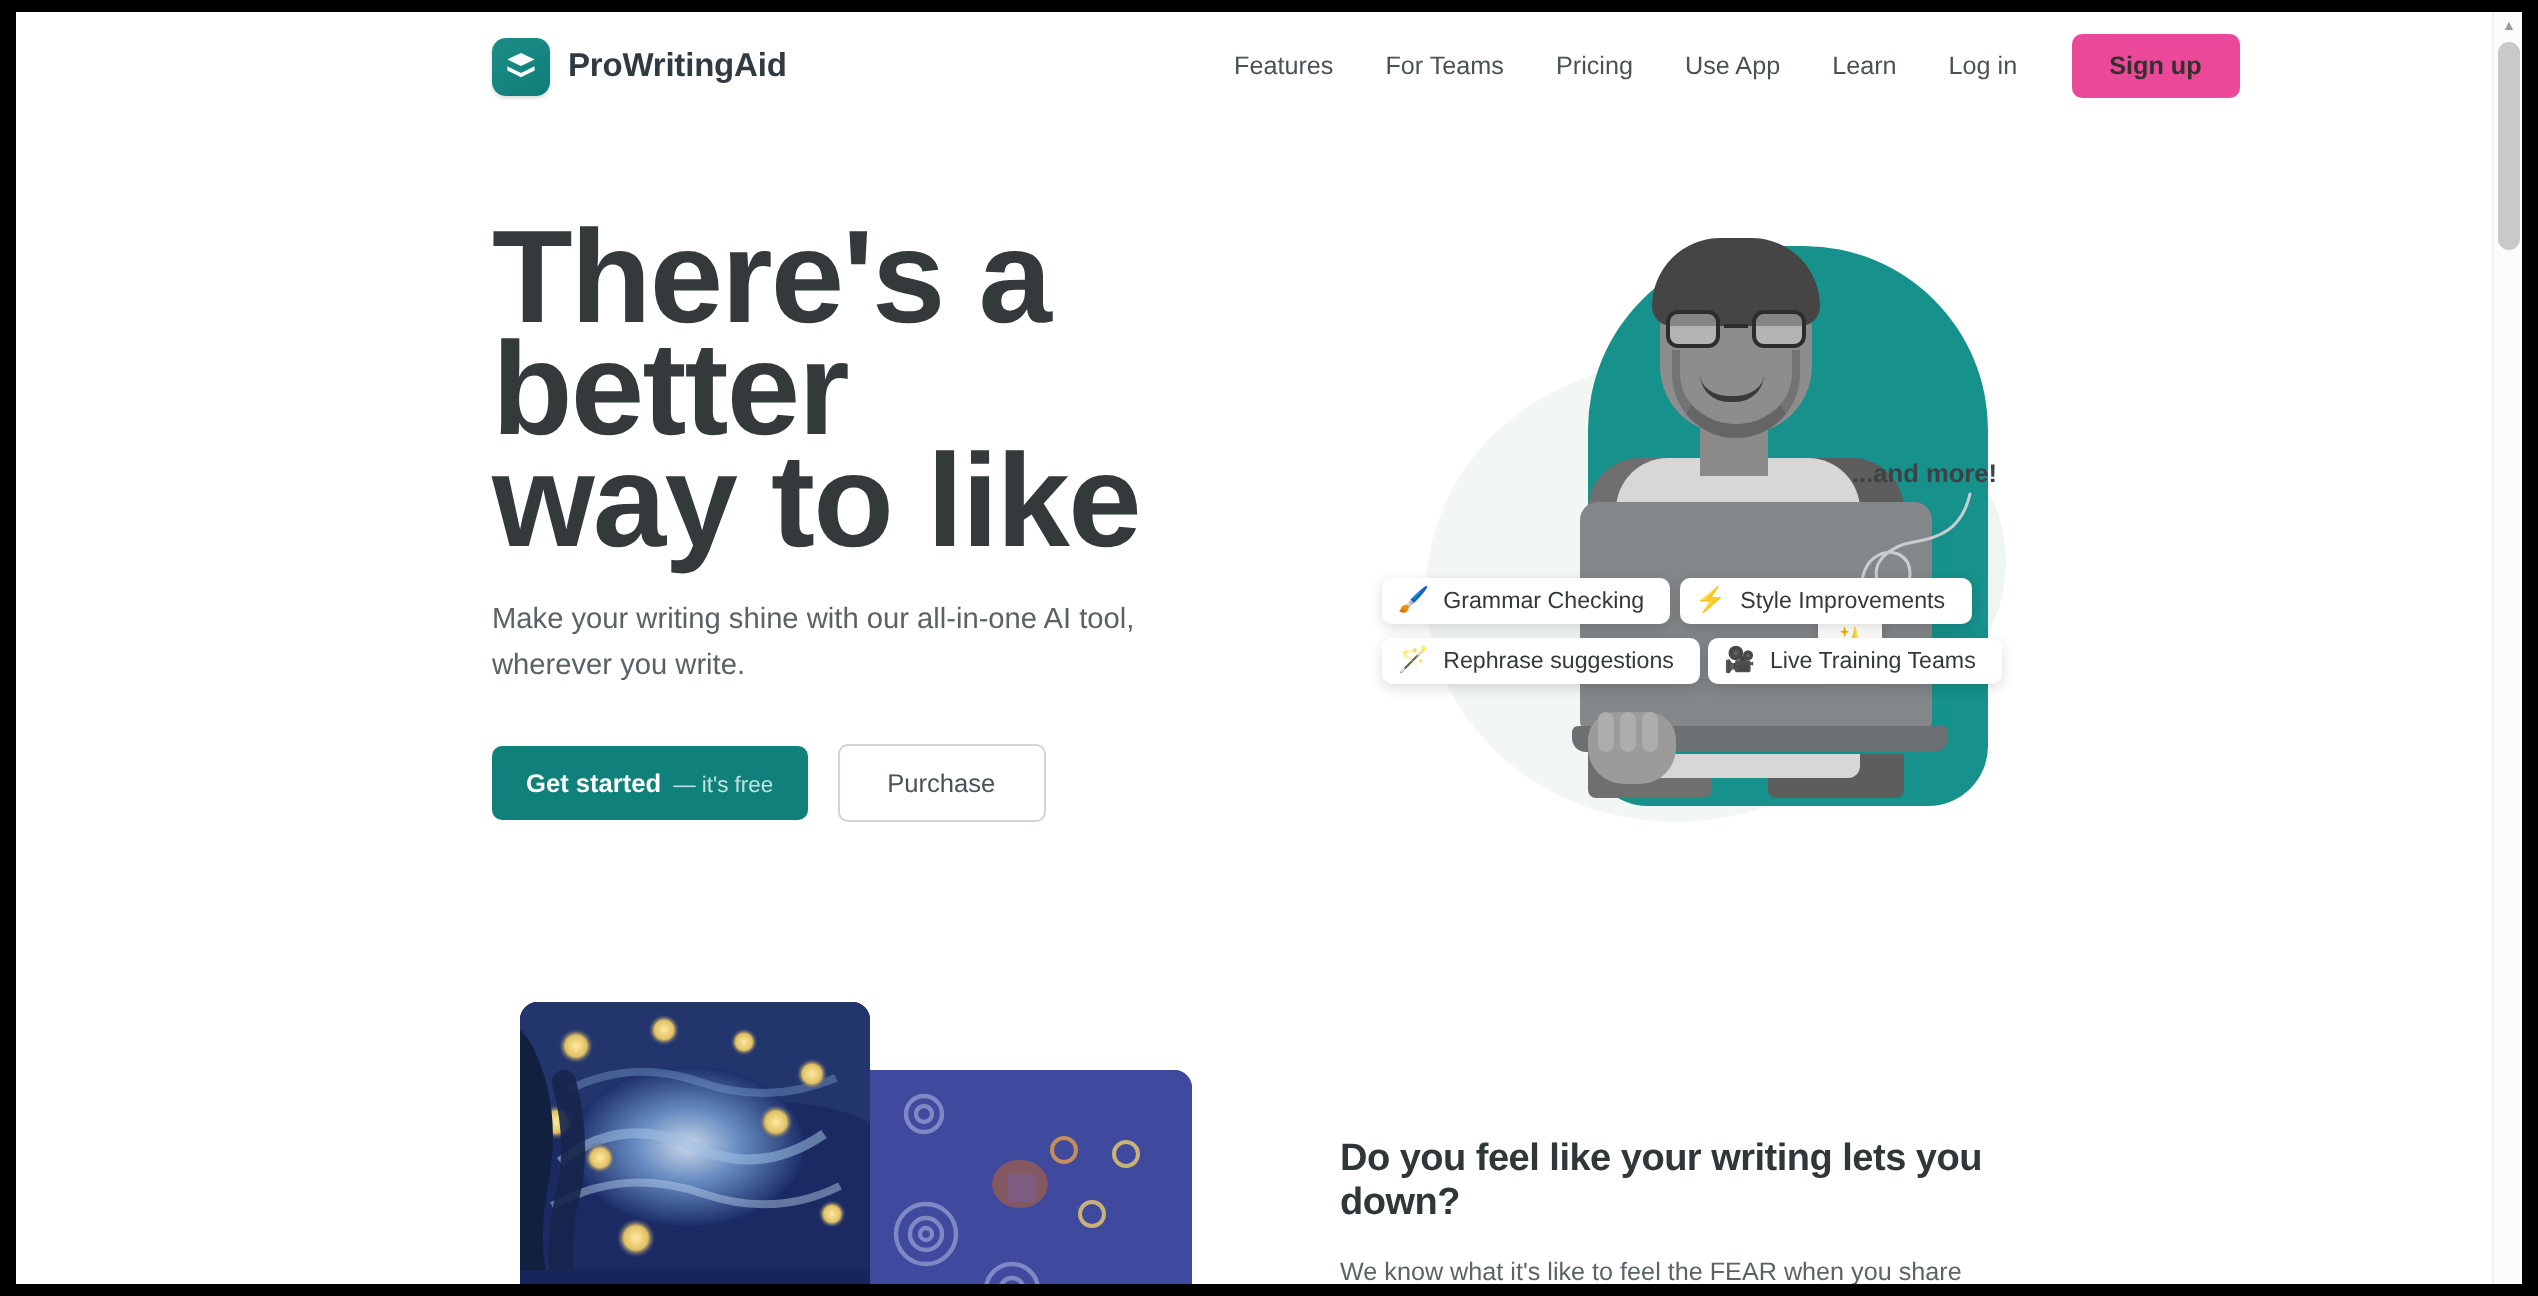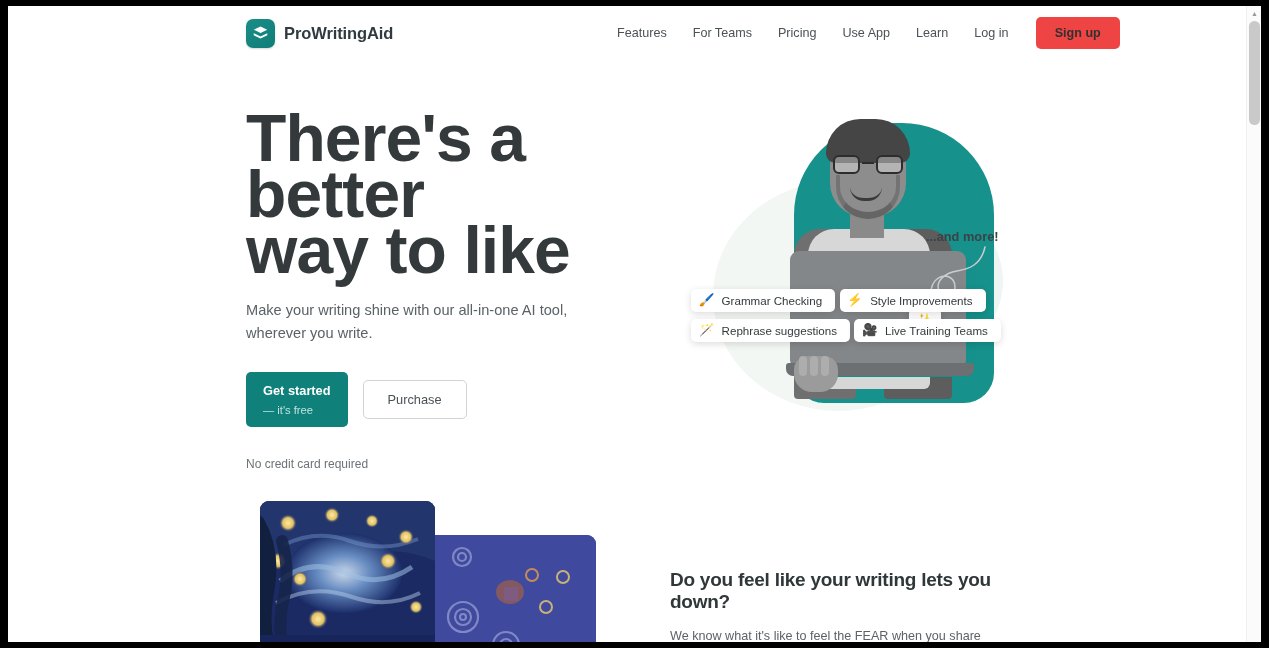--- a/index.html
+++ b/index.html
@@ -109,21 +109,21 @@
   .nav-link {
     font-size: 12.6px;
     color: #4a5256;
     padding: 9px 11px;
     white-space: nowrap;
     cursor: pointer;
     text-decoration: none;
   }
   #signup-button {
     margin-left: 12px;
-    background: #ef4444;
+    background: #ec4899;
     color: #33312e;
     font-size: 12.6px;
     font-weight: bold;
     padding: 9px 19px;
     border: none;
     border-radius: 5px;
     cursor: pointer;
     white-space: nowrap;
     font-family: "Liberation Sans", sans-serif;
   }
@@ -165,21 +165,20 @@
   #get-started-button {
     background: #10807a;
     border: none;
     border-radius: 5px;
     padding: 11px 17px;
     cursor: pointer;
     display: flex;
     align-items: baseline;
     gap: 6px;
     font-family: "Liberation Sans", sans-serif;
-    flex-direction: column;
   }
   #get-started-button .gs-main {
     color: #ffffff;
     font-size: 12.8px;
     font-weight: bold;
     white-space: nowrap;
   }
   #get-started-button .gs-sub {
     color: #bfe3e0;
     font-size: 11.2px;
@@ -515,21 +514,20 @@
           <p id="hero-subtitle">Make your writing shine with our all-in-one AI tool, wherever you write.</p>
 
           <div id="hero-actions">
             <button id="get-started-button">
               <span class="gs-main">Get started</span>
               <span class="gs-sub">— it's free</span>
             </button>
             <button id="purchase-button">Purchase</button>
           </div>
 
-          <p id="no-credit-card">No credit card required</p>
         </div>
 
         <div id="hero-art">
 
           <div class="art-blob"></div>
           <div class="art-blob-2"></div>
 
           <div class="teal-silhouette"></div>
 
           <div class="person">

